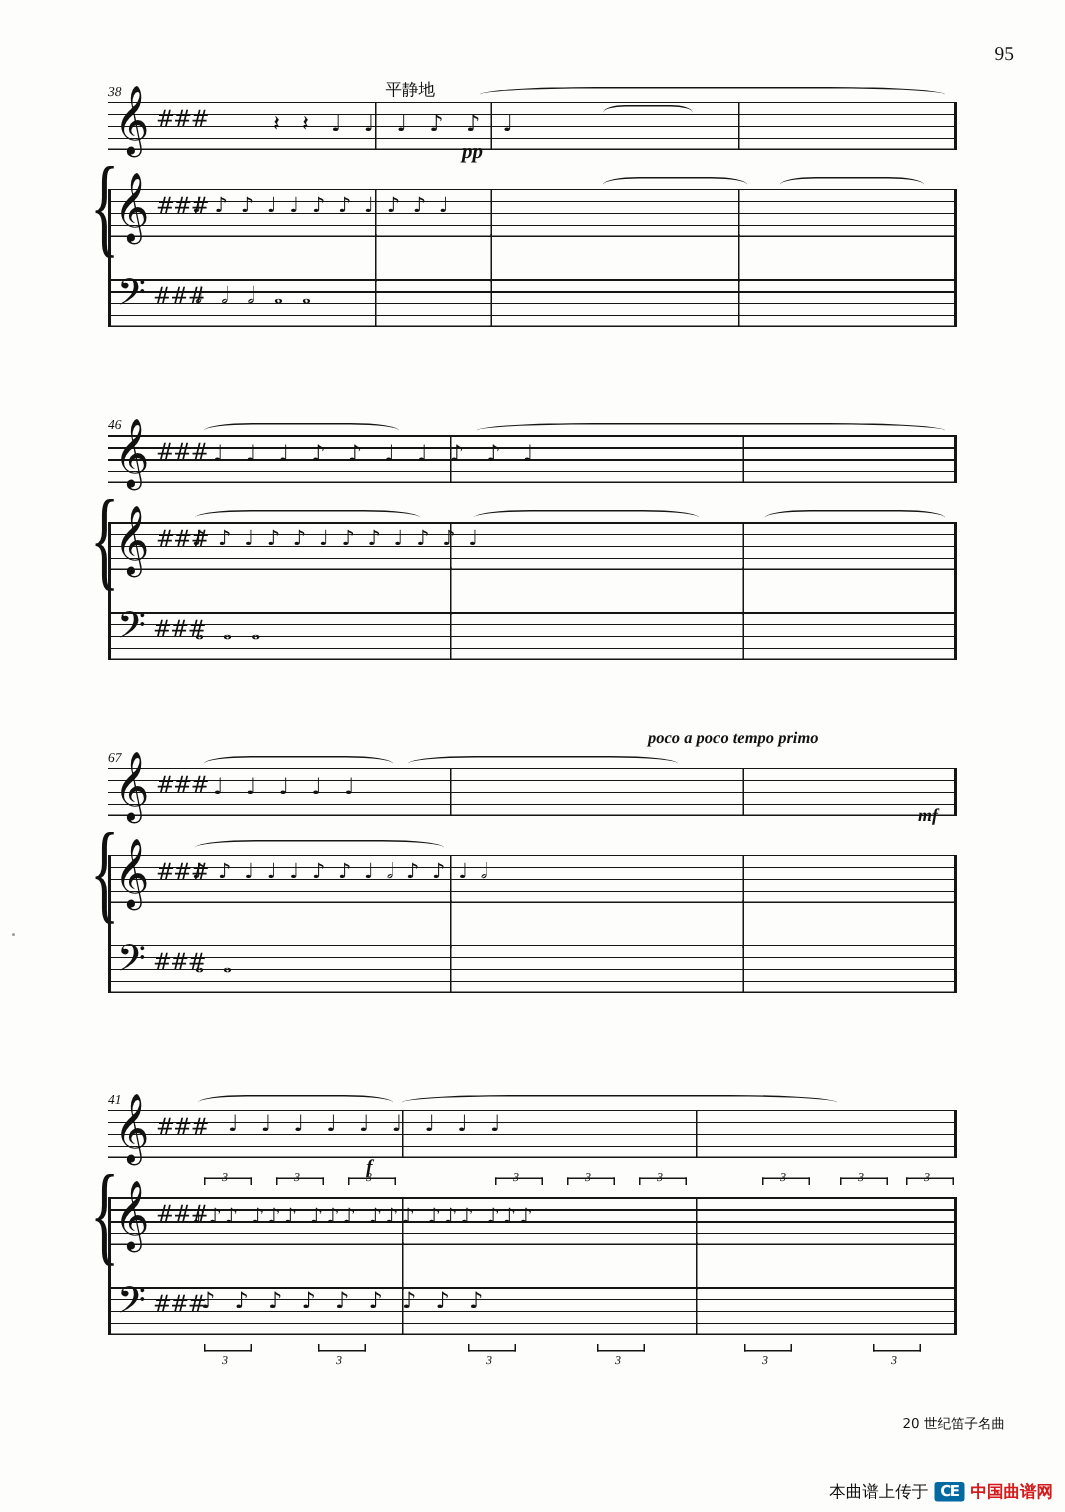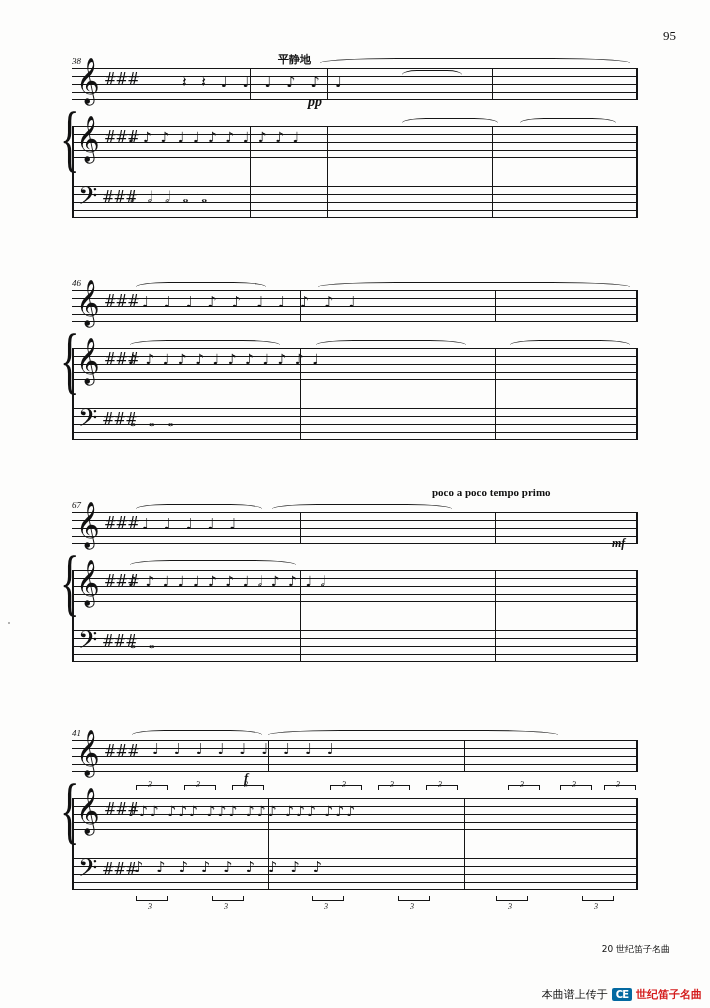--- a/index.html
+++ b/index.html
@@ -99,21 +99,21 @@
     position: absolute;
     font-style: italic;
     font-weight: bold;
     font-family: "Liberation Serif", serif;
   }
   .expr {
     position: absolute;
     font-family: "Liberation Serif", serif;
   }
   .expr.cn { font-family: "DejaVu Sans", sans-serif; font-size: 11px; }
-  .expr.ital { font-weight: bold; font-size: 11px; }
+  .expr.ital { font-style: italic; font-weight: bold; font-size: 11px; }
   
   .notes {
     position: absolute;
     font-family: "DejaVu Sans", sans-serif;
     white-space: nowrap;
     line-height: 1;
   }
   .notes.melody { font-size: 15px; letter-spacing: 5px; }
   .notes.piano  { font-size: 14px; letter-spacing: 2px; }
   .notes.bass   { font-size: 15px; letter-spacing: 4px; }
@@ -190,21 +190,21 @@
 <div class="page">
 
   <div class="page-number">95</div>
 
   <div class="system" style="top:68px;">
     <div class="sys-measure-num">38</div>
 
     <div class="staff" style="top:0px;"></div>
     <div class="clef treble" style="left:4px; top:-8px;">𝄞</div>
     <div class="keysig" style="left:32px; top:4px;">###</div>
-    <div class="expr cn" style="left:206px; top:-16px;font-weight:bold;">平静地</div>
+    <div class="expr cn" style="left:185px; top:-16px;">平静地</div>
     <div class="dyn" style="left:236px; top:26px; font-size:14px;">pp</div>
     <div class="notes melody" style="left:110px; top:7px;">𝄽   𝄽   ♩ ♩ ♩ ♪ ♪ ♩</div>
     <div class="slur" style="left:248px; top:-10px; width:310px;"></div>
     <div class="slur" style="left:330px; top:2px; width:60px;"></div>
     <div class="barline" style="left:178px; top:0; height:32px;"></div>
     <div class="barline" style="left:255px; top:0; height:32px;"></div>
     <div class="barline" style="left:420px; top:0; height:32px;"></div>
     <div class="barline thick" style="left:564px; top:0; height:32px;"></div>
 
     <div class="brace" style="left:-12px; top:48px;">{</div>
@@ -369,16 +369,16 @@
     <div class="barline" style="left:392px; top:88px; height:32px;"></div>
     <div class="barline thick" style="left:564px; top:88px; height:32px;"></div>
     <div class="barline thick" style="left:0px; top:58px; height:92px;"></div>
   </div>
 
   <div class="footer-credit">20 世纪笛子名曲</div>
 
   <div class="watermark">
     <span class="wm-text">本曲谱上传于</span>
     <span class="wm-logo">CE</span>
-    <span class="wm-brand">世纪笛子名曲</span>
+    <span class="wm-brand">中国曲谱网</span>
   </div>
 
 </div>
 
 </body></html>

